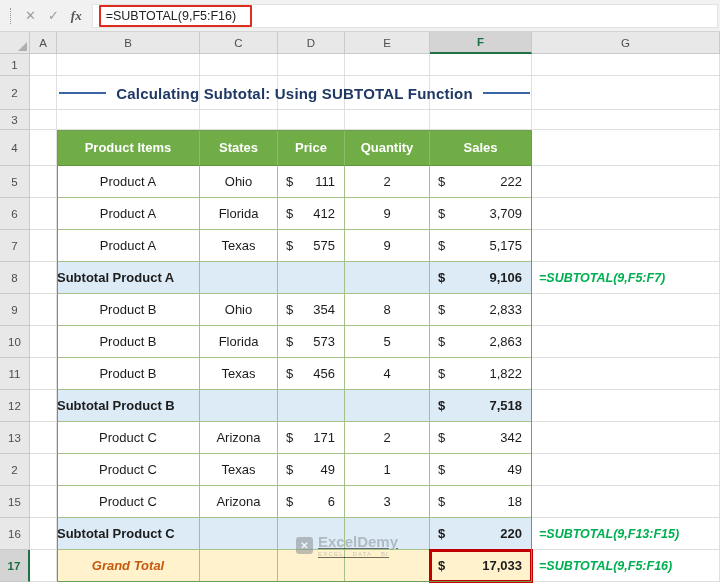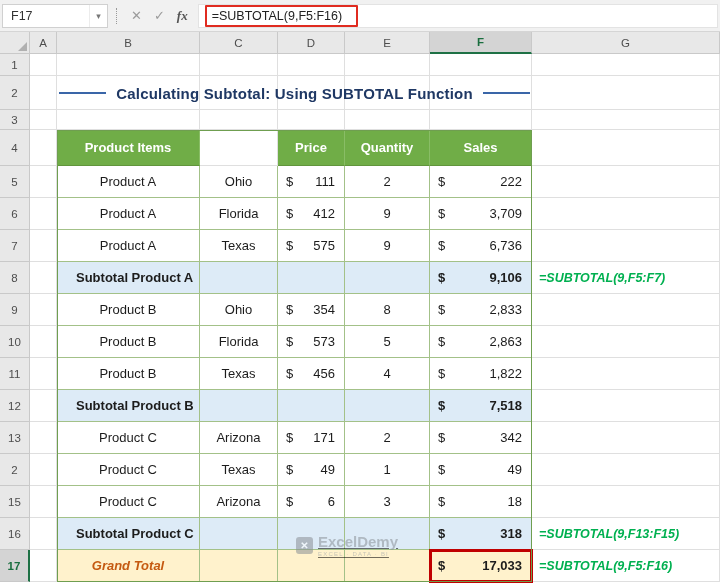--- a/index.html
+++ b/index.html
@@ -25,21 +25,21 @@
   .corner { grid-column: 1; grid-row: 1; background: #e8e8e8; border-right: 1px solid #c9c9c9; border-bottom: 1px solid #c9c9c9; position: relative; }
   .corner::after { content: ""; position: absolute; right: 2px; bottom: 2px; border-style: solid; border-width: 0 0 9px 9px; border-color: transparent transparent #b0b0b0 transparent; }
   .hdr { background: #e8e8e8; border-right: 1px solid #c9c9c9; border-bottom: 1px solid #c9c9c9; color: #4d4d4d; font-size: 11.5px; display: flex; align-items: center; justify-content: center; }
   .hdr.sel { background: #d4d4d4; color: #1a6e3f; font-weight: bold; }
   .hdr.sel-col { border-bottom: 2px solid #1E7145; }
   .hdr.sel-row { border-right: 2px solid #1E7145; }
   .gcell { border-right: 1px solid #dfdfdf; border-bottom: 1px solid #dfdfdf; }
 
   
   .tcell { position: relative; z-index: 1; display: flex; align-items: center; justify-content: center; font-size: 13px; color: #1c1c1c; background: #fff; border-right: 1px solid #a3c188; border-bottom: 1px solid #a3c188; }
-  .tcell.left { justify-content: flex-start; padding-left: 19px; }
+  .tcell.left { justify-content: flex-start; padding-left: 0; }
   .thead { background: #70AD47; color: #fff; font-weight: bold; border-right: 1px solid #89bd66; border-bottom: 1px solid #61953c; }
   .acc { justify-content: space-between; padding: 0 9px 0 8px; }
   .sub { background: #DDEBF7; font-weight: bold; }
   .grand { background: #FFF2CC; font-weight: bold; }
   .grand-label { color: #C55A11; }
   .selcell { z-index: 2; outline: 3px solid #C00000; outline-offset: -2px; }
   .annot { position: relative; z-index: 1; display: flex; align-items: center; padding-left: 7px; color: #00B050; font-weight: bold; font-style: italic; font-size: 12.5px; white-space: nowrap; }
 
   
   .title-wrap { grid-column: 3 / 8; grid-row: 3; z-index: 2; display: flex; align-items: center; gap: 10px; padding: 0 2px; }
@@ -50,24 +50,20 @@
   .wm-logo { width: 17px; height: 17px; border-radius: 3px; background: #8a9096; color: #fff; font-size: 10px; display: flex; align-items: center; justify-content: center; font-weight: bold; }
   .wm-texts { display: flex; flex-direction: column; line-height: 1; text-decoration: underline; }
   .wm-name { font-size: 15px; font-weight: bold; color: #8b9298; }
   .wm-tag { font-size: 6px; letter-spacing: 1.2px; color: #99a0a6; margin-top: 2px; }
 </style>
 </head>
 <body>
 
 <div class="app">
   <div class="formula-bar">
-    <div class="name-box">
-      <span class="nb-val">F17</span>
-      <span class="nb-arrow">▾</span>
-    </div>
     <div class="fb-sep"></div>
     <span class="fb-x">✕</span>
     <span class="fb-check">✓</span>
     <span class="fb-fx">fx</span>
     <div class="formula-area">
       <span class="formula-box">
         <span>=SUBTOTAL(9,F5:F16)</span>
       </span>
     </div>
   </div>
@@ -224,20 +220,21 @@
       <div class="gcell" style="grid-area: 17 / 7;"></div>
       <div class="gcell" style="grid-area: 17 / 8;"></div>
       <div class="gcell" style="grid-area: 18 / 2;"></div>
       <div class="gcell" style="grid-area: 18 / 3;"></div>
       <div class="gcell" style="grid-area: 18 / 4;"></div>
       <div class="gcell" style="grid-area: 18 / 5;"></div>
       <div class="gcell" style="grid-area: 18 / 6;"></div>
       <div class="gcell" style="grid-area: 18 / 7;"></div>
       <div class="gcell" style="grid-area: 18 / 8;"></div>
       <div class="tcell thead" style="grid-area: 5 / 3;">Product Items</div>
+      <div class="tcell thead" style="grid-area: 5 / 4;">States</div>
       <div class="tcell thead" style="grid-area: 5 / 5;">Price</div>
       <div class="tcell thead" style="grid-area: 5 / 6;">Quantity</div>
       <div class="tcell thead" style="grid-area: 5 / 7;">Sales</div>
       <div class="tcell" style="grid-area: 6 / 3;">Product A</div>
       <div class="tcell" style="grid-area: 6 / 4;">Ohio</div>
       <div class="tcell acc" style="grid-area: 6 / 5;">
         <span>$</span>
         <span>111</span>
       </div>
       <div class="tcell" style="grid-area: 6 / 6;">2</div>
@@ -258,21 +255,21 @@
       </div>
       <div class="tcell" style="grid-area: 8 / 3;">Product A</div>
       <div class="tcell" style="grid-area: 8 / 4;">Texas</div>
       <div class="tcell acc" style="grid-area: 8 / 5;">
         <span>$</span>
         <span>575</span>
       </div>
       <div class="tcell" style="grid-area: 8 / 6;">9</div>
       <div class="tcell acc" style="grid-area: 8 / 7;">
         <span>$</span>
-        <span>6,736</span>
+        <span>5,175</span>
       </div>
       <div class="tcell sub left" style="grid-area: 9 / 3;">Subtotal Product A</div>
       <div class="tcell sub" style="grid-area: 9 / 4;"></div>
       <div class="tcell sub" style="grid-area: 9 / 5;"></div>
       <div class="tcell sub" style="grid-area: 9 / 6;"></div>
       <div class="tcell sub acc" style="grid-area: 9 / 7;">
         <span>$</span>
         <span>9,106</span>
       </div>
       <div class="annot" style="grid-area: 9 / 8;">=SUBTOTAL(9,F5:F7)</div>
@@ -349,21 +346,21 @@
       <div class="tcell acc" style="grid-area: 16 / 7;">
         <span>$</span>
         <span>18</span>
       </div>
       <div class="tcell sub left" style="grid-area: 17 / 3;">Subtotal Product C</div>
       <div class="tcell sub" style="grid-area: 17 / 4;"></div>
       <div class="tcell sub" style="grid-area: 17 / 5;"></div>
       <div class="tcell sub" style="grid-area: 17 / 6;"></div>
       <div class="tcell sub acc" style="grid-area: 17 / 7;">
         <span>$</span>
-        <span>318</span>
+        <span>220</span>
       </div>
       <div class="annot" style="grid-area: 17 / 8;">=SUBTOTAL(9,F13:F15)</div>
       <div class="tcell grand grand-label" style="grid-area: 18 / 3; font-style: italic;">Grand Total</div>
       <div class="tcell grand" style="grid-area: 18 / 4;"></div>
       <div class="tcell grand" style="grid-area: 18 / 5;"></div>
       <div class="tcell grand" style="grid-area: 18 / 6;"></div>
       <div class="tcell grand selcell acc" style="grid-area: 18 / 7;">
         <span>$</span>
         <span>17,033</span>
       </div>

